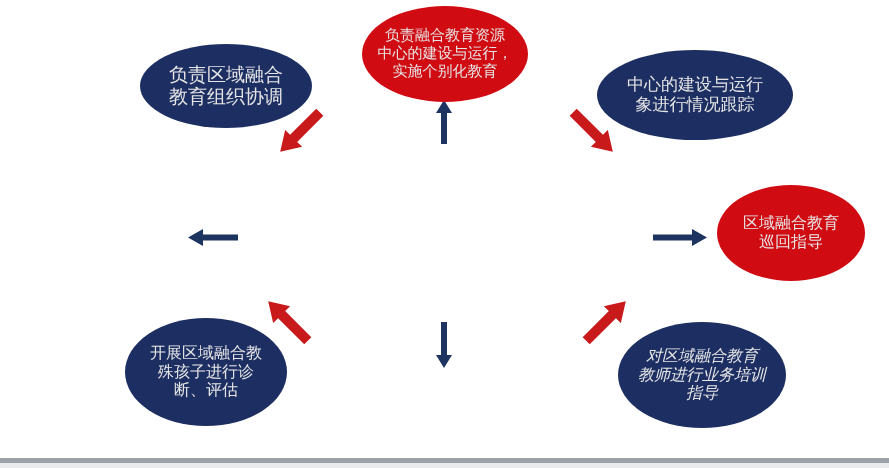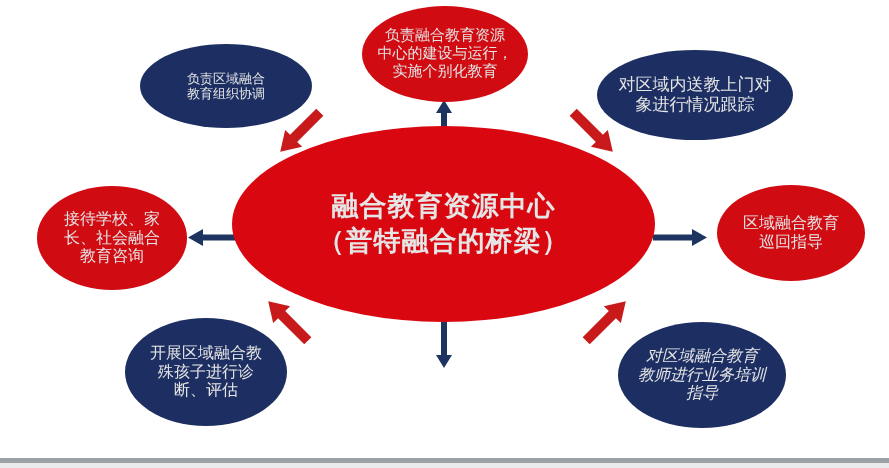--- a/index.html
+++ b/index.html
@@ -33,21 +33,21 @@
     left:232px;top:126px;width:423px;height:196px;
     background:#D90710;
     font-size:27px;
     font-weight:bold;
     line-height:1.28;
     letter-spacing:1px;
   }
 
   
   #n-top      {left:362px;top:6px;   width:166px;height:96px;  font-size:15px;}
-  #n-topleft  {left:140px;top:44px;  width:172px;height:84px;  font-size:13px;}
+  #n-topleft  {left:140px;top:44px;  width:172px;height:84px;  font-size:19px;}
   #n-topright {left:597px;top:50px;  width:196px;height:90px;  font-size:17px;}
   #n-right    {left:717px;top:185px; width:148px;height:96px;  font-size:16px;}
   #n-botright {left:618px;top:322px; width:168px;height:106px; font-size:16px;font-style:italic;}
   #n-bottom   {left:357px;top:369px; width:170px;height:90px;  font-size:16px;}
   #n-botleft  {left:125px;top:318px; width:162px;height:108px; font-size:16px;}
   #n-left     {left:37px; top:186px; width:150px;height:104px; font-size:16px;}
 
   
   .arrow{position:absolute;}
   .arrow svg{display:block;overflow:visible;}
@@ -116,45 +116,40 @@
   </div>
 
   <div class="arrow" id="a-botright" style="left:578px;top:293px;">
     <svg width="56" height="56" viewBox="0 0 56 56">
       <g transform="rotate(45 28 28)">
         <polygon points="28,0 40,19 33,19 33,56 23,56 23,19 16,19" fill="#C8191B"></polygon>
       </g>
     </svg>
   </div>
 
-  <div class="node red" id="hub">融合教育资源中心
-（普特融合的桥梁）</div>
 
   <div class="node red" id="n-top">负责融合教育资源
 中心的建设与运行，
 实施个别化教育</div>
 
   <div class="node navy" id="n-topleft">负责区域融合
 教育组织协调</div>
 
-  <div class="node navy" id="n-topright">对区域内送教上门对
+  <div class="node navy" id="n-topright">中心的建设与运行
 象进行情况跟踪</div>
 
   <div class="node red" id="n-right">区域融合教育
 巡回指导</div>
 
   <div class="node navy" id="n-botright">对区域融合教育
 教师进行业务培训
 指导</div>
 
 
   <div class="node navy" id="n-botleft">开展区域融合教
 殊孩子进行诊
 断、评估</div>
 
-  <div class="node red" id="n-left">接待学校、家
-长、社会融合
-教育咨询</div>
 
   <div id="footer-rule"></div>
   <div id="footer-rule-light"></div>
 
 </div>
 
 </body></html>

